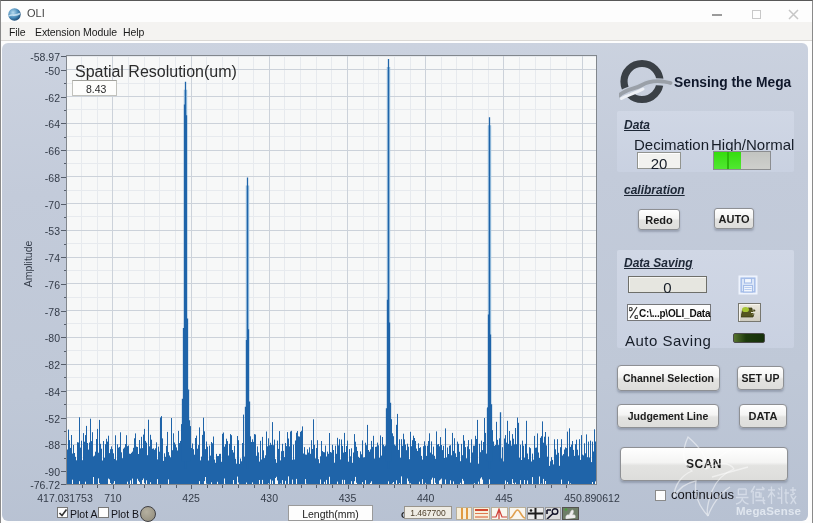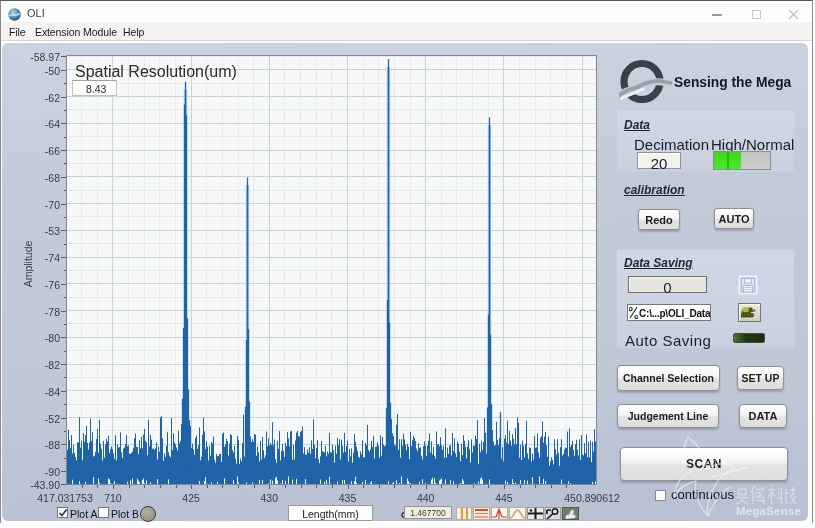--- a/index.html
+++ b/index.html
@@ -77,21 +77,21 @@
 <div class="ylab" style="top:225.3px">-53</div>
 <div class="ylab" style="top:252.0px">-74</div>
 <div class="ylab" style="top:278.8px">-76</div>
 <div class="ylab" style="top:305.5px">-78</div>
 <div class="ylab" style="top:332.3px">-80</div>
 <div class="ylab" style="top:359.0px">-82</div>
 <div class="ylab" style="top:385.8px">-84</div>
 <div class="ylab" style="top:412.5px">-52</div>
 <div class="ylab" style="top:439.3px">-88</div>
 <div class="ylab" style="top:466.0px">-90</div>
-<div class="ylab" style="top:479.0px">-43.90</div>
+<div class="ylab" style="top:479.0px">-76.72</div>
 <div class="ytick" style="top:56.0px;left:61px;width:5px"></div>
 <div class="ytick" style="top:69.8px;left:61px;width:5px"></div>
 <div class="ytick" style="top:96.5px;left:61px;width:5px"></div>
 <div class="ytick" style="top:123.3px;left:61px;width:5px"></div>
 <div class="ytick" style="top:150.0px;left:61px;width:5px"></div>
 <div class="ytick" style="top:176.8px;left:61px;width:5px"></div>
 <div class="ytick" style="top:203.5px;left:61px;width:5px"></div>
 <div class="ytick" style="top:230.3px;left:61px;width:5px"></div>
 <div class="ytick" style="top:257.0px;left:61px;width:5px"></div>
 <div class="ytick" style="top:283.8px;left:61px;width:5px"></div>

